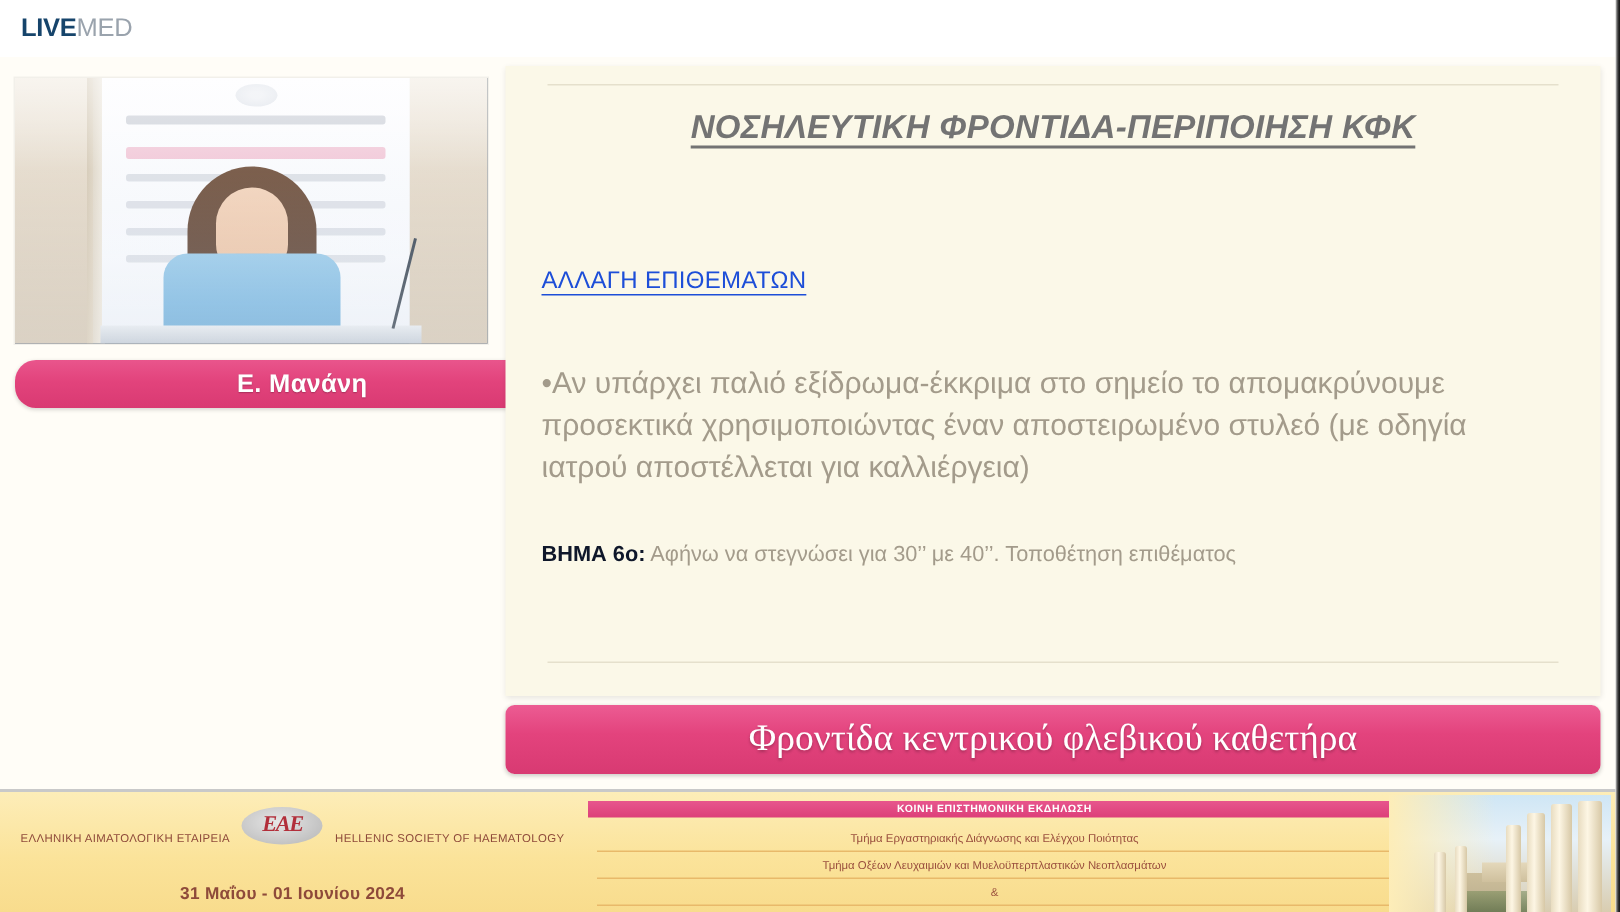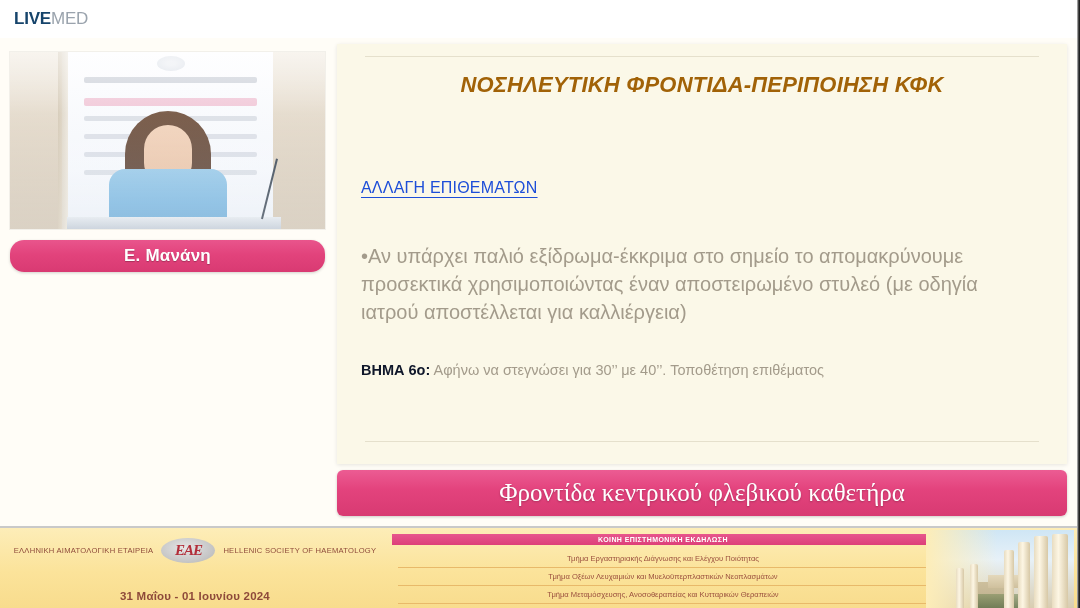--- a/index.html
+++ b/index.html
@@ -135,21 +135,21 @@
     background: linear-gradient(180deg, rgba(255,255,255,0.55) 0%, rgba(255,255,255,0.12) 35%, rgba(255,255,255,0.30) 100%);
     pointer-events: none;
   }
 
   .speaker-bar {
     position: absolute; left: 10px; top: 240px;
     width: 315px; height: 32px;
     border-radius: 14px;
     background: linear-gradient(180deg, #e9558c 0%, #e2437c 45%, #d93a72 100%);
     box-shadow: 0 1px 3px rgba(0,0,0,0.18);
-    display: flex; align-items: center; justify-content: center;
+    display: flex; align-items: center; justify-content: center; padding-left: 34px;
   }
   .speaker-name {
     color: #ffffff; font-weight: bold; font-size: 17px;
     text-shadow: 0 1px 1px rgba(0,0,0,0.25);
     letter-spacing: .2px;
   }
 
   
   .slide {
     position: absolute; left: 337px; top: 44px;
@@ -161,23 +161,24 @@
   .slide-rule {
     position: absolute; left: 28px; right: 28px;
     height: 1px; background: #e5e0cc;
   }
   .rule-top { top: 12px; }
   .rule-bottom { bottom: 22px; }
 
   .slide-title {
     position: absolute; left: 0; right: 0; top: 28px;
     text-align: center;
-    color: #a16207;
+    color: #737373;
     font-weight: bold; font-style: italic;
     font-size: 22px;
+    text-decoration: underline;
     text-underline-offset: 5px;
     letter-spacing: .2px;
   }
 
   .slide-sub {
     position: absolute; left: 24px; top: 135px;
     color: #1d4ed8;
     font-size: 16px;
     text-decoration: underline;
     text-underline-offset: 4px;
@@ -220,21 +221,21 @@
     width: 1077px; height: 80px;
     background: linear-gradient(180deg, #fdedb8 0%, #fbe39a 55%, #f8dc8d 100%);
     border-top: 2px solid #c9c9c9;
     overflow: hidden;
   }
   .footer-left {
     position: absolute; left: 0; top: 4px; width: 390px; height: 76px;
   }
   .soc-row {
     position: absolute; left: 0; right: 0; top: 6px;
-    display: flex; align-items: center; justify-content: center; gap: 8px;
+    display: flex; align-items: flex-end; justify-content: center; gap: 8px;
   }
   .soc-gr, .soc-en {
     color: #8e4a3a; font-size: 7.6px; letter-spacing: .25px; white-space: nowrap;
   }
   .soc-logo {
     width: 54px; height: 25px; border-radius: 50%;
     background: radial-gradient(ellipse at 45% 40%, #e6e6e6 0%, #c8c8c8 60%, #b4b4b4 100%);
     position: relative;
     display: flex; align-items: center; justify-content: center;
   }
@@ -391,21 +392,20 @@
     <div class="footer-center">
       <div class="joint-bar">
         <span>ΚΟΙΝΗ ΕΠΙΣΤΗΜΟΝΙΚΗ ΕΚΔΗΛΩΣΗ</span>
       </div>
       <div class="cols">
         <div class="col left">
           <div class="line">Τμήμα Εργαστηριακής Διάγνωσης και Ελέγχου Ποιότητας</div>
           <div class="line">Τμήμα Οξέων Λευχαιμιών και Μυελοϋπερπλαστικών Νεοπλασμάτων</div>
         </div>
         <div class="col right">
-          <div class="line">Τμήμα Μεταμόσχευσης, Ανοσοθεραπείας και Κυτταρικών Θεραπειών</div>
           <div class="line amp">&amp;</div>
           <div class="line">Ακαδημία Αιμοδοσίας</div>
         </div>
       </div>
     </div>
 
     <div class="footer-right">
       <div class="acropolis">
         <div class="hill"></div>
         <div class="parthenon"></div>

